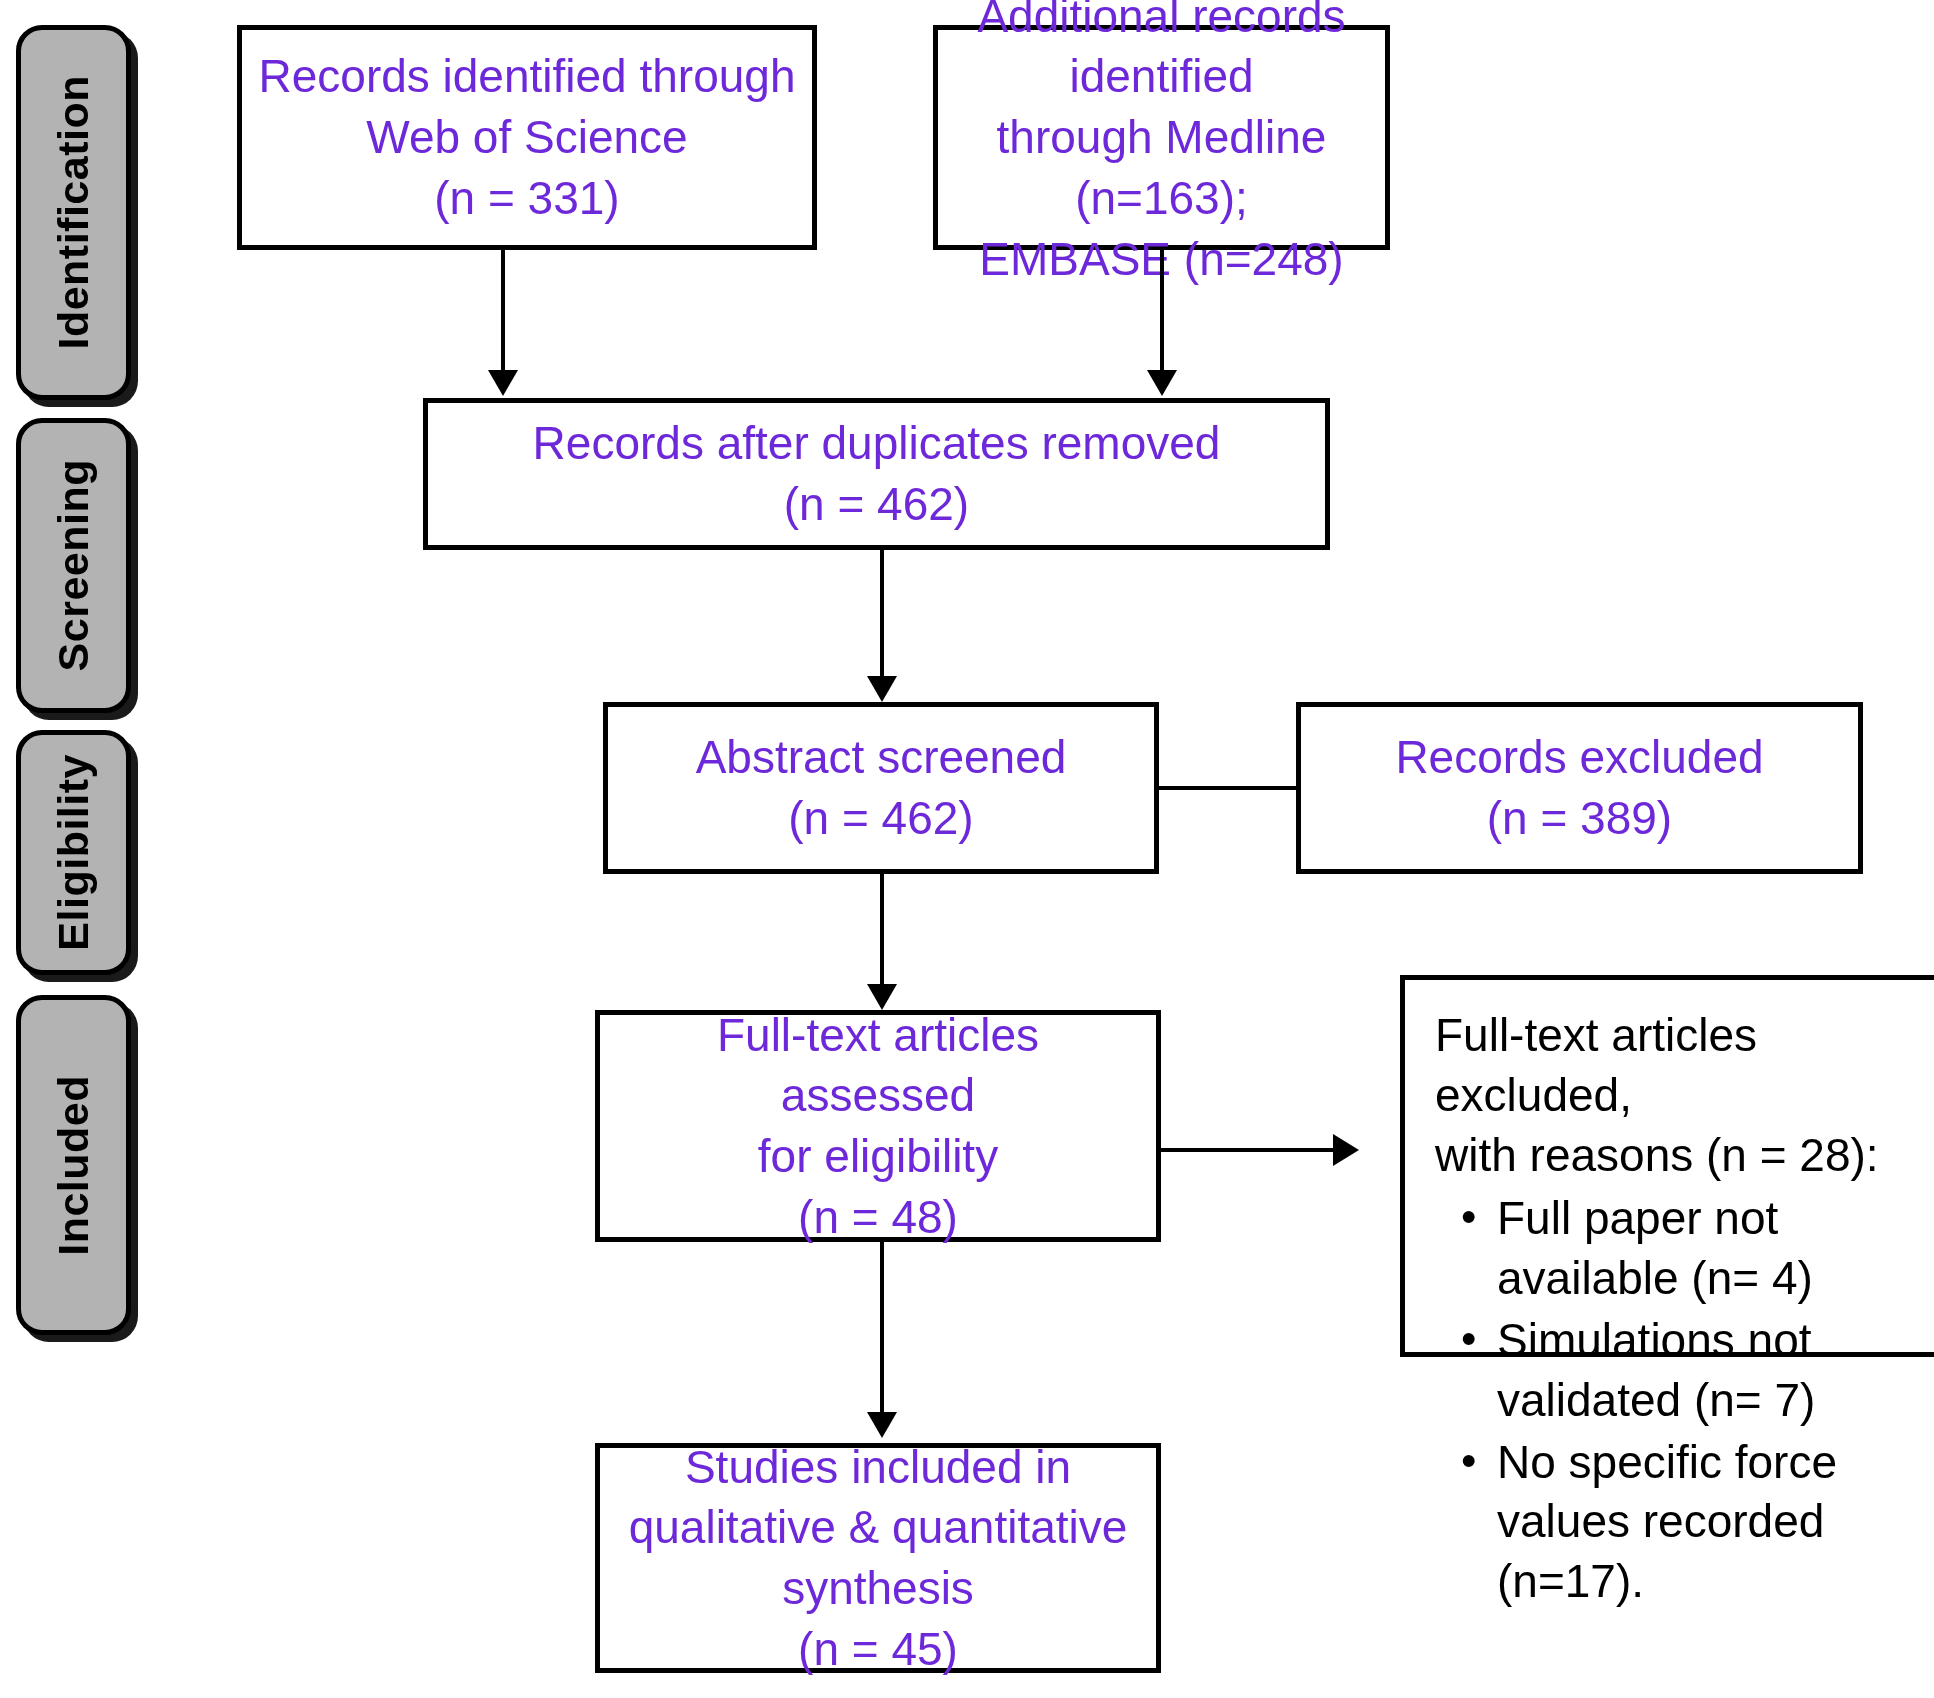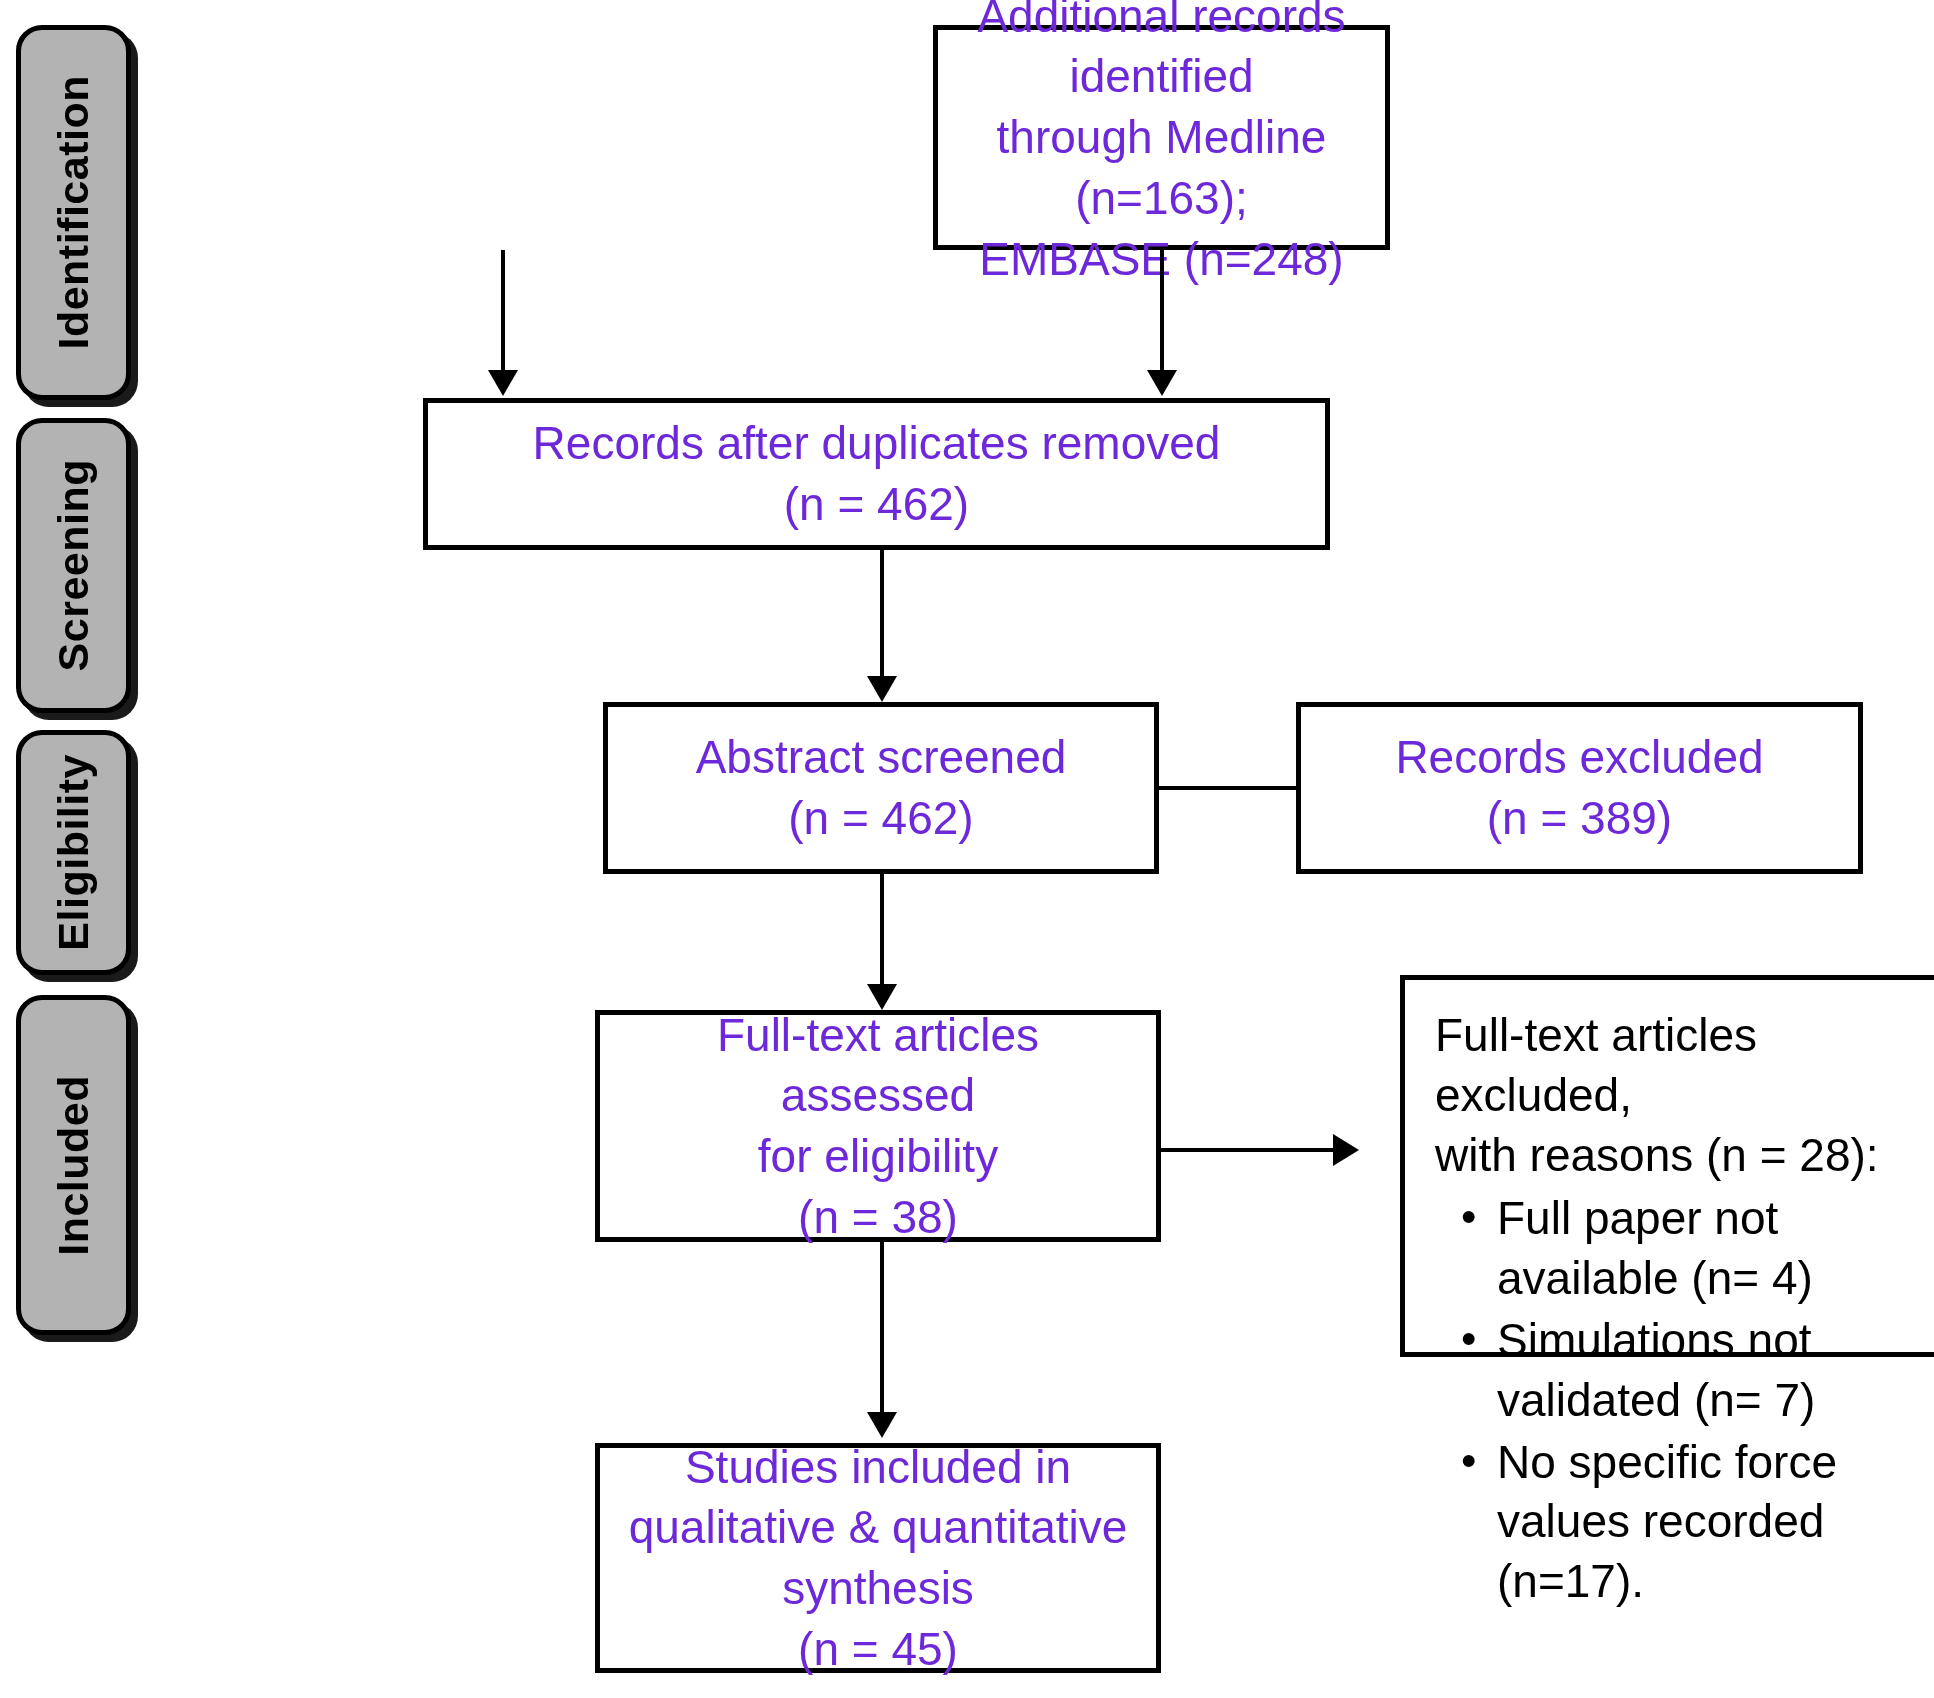--- a/index.html
+++ b/index.html
@@ -138,20 +138,25 @@
   </div>
 
   <div class="stage-pill" style="left:16px; top:730px; width:115px; height:245px;">
     <span class="stage-label">Eligibility</span>
   </div>
 
   <div class="stage-pill" style="left:16px; top:995px; width:115px; height:340px;">
     <span class="stage-label">Included</span>
   </div>
 
+  <div class="flow-box" style="left:237px; top:25px; width:580px; height:225px;">
+    <span class="box-text">Records identified through
+Web of Science
+(n = 331)</span>
+  </div>
 
   <div class="flow-box" style="left:933px; top:25px; width:457px; height:225px;">
     <span class="box-text">Additional records identified
 through Medline (n=163);
 EMBASE (n=248)</span>
   </div>
 
   <div class="vline" style="left:501px; top:250px; width:4px; height:122px;"></div>
   <div class="arrow-down" style="left:488px; top:370px;"></div>
 
@@ -178,21 +183,21 @@
     <span class="box-text">Records excluded
 (n = 389)</span>
   </div>
 
   <div class="vline" style="left:880px; top:874px; width:4px; height:112px;"></div>
   <div class="arrow-down" style="left:867px; top:984px;"></div>
 
   <div class="flow-box" style="left:595px; top:1010px; width:566px; height:232px;">
     <span class="box-text">Full-text articles assessed
 for eligibility
-(n = 38)</span>
+(n = 48)</span>
   </div>
 
   <div class="hline" style="left:1161px; top:1148px; width:176px; height:4px;"></div>
   <div class="arrow-right" style="left:1333px; top:1134px;"></div>
 
   <div class="reasons-box" style="left:1360px; top:975px; width:567px; height:382px;margin-left:40px;">
     <div class="reasons-head">Full-text articles excluded,
 with reasons (n = 28):</div>
     <ul>
       <li>Full paper not available (n= 4)</li>

